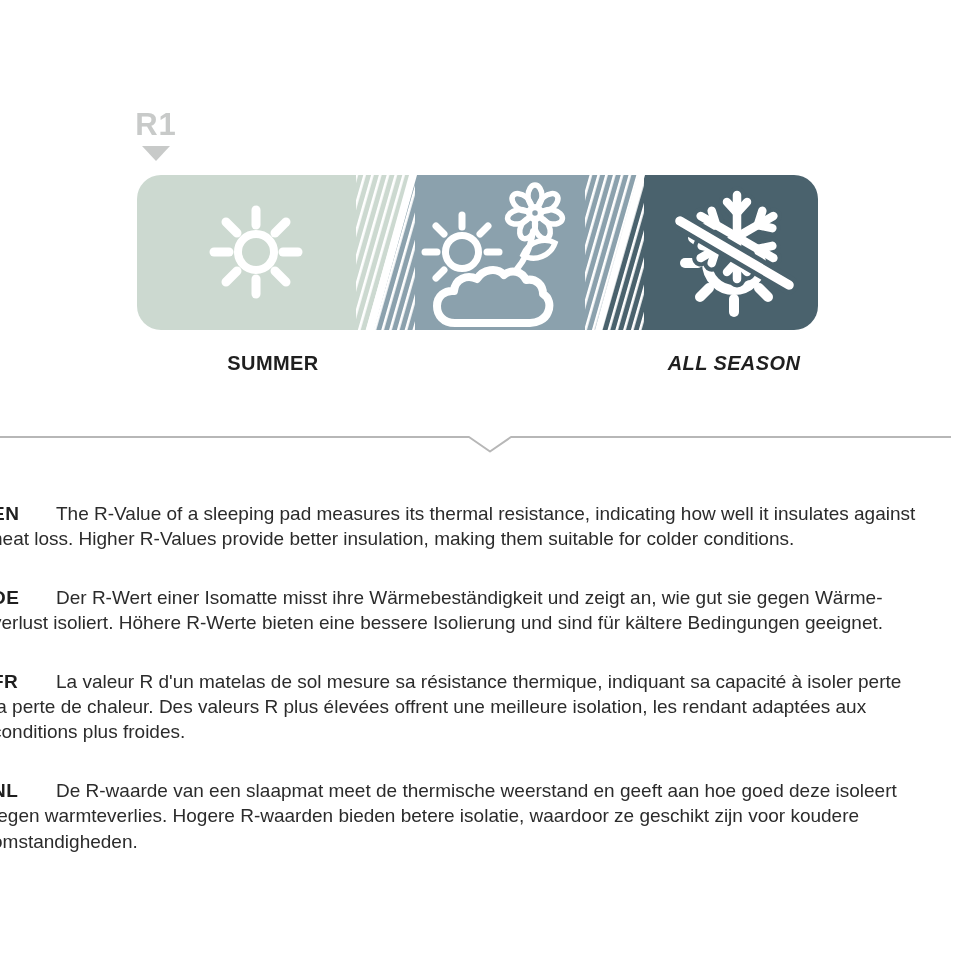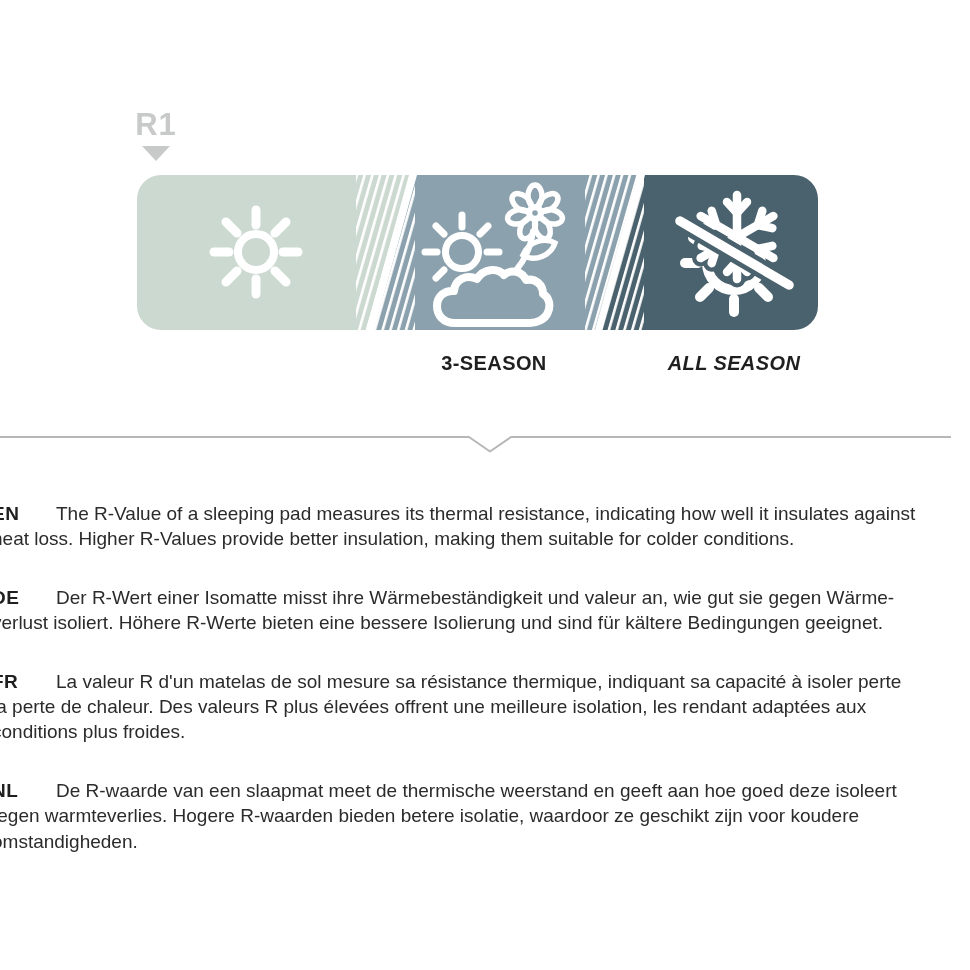--- a/index.html
+++ b/index.html
@@ -174,34 +174,34 @@
           <line x1="566" y1="70" x2="556" y2="63"></line>
         </g>
         <use href="#flake" stroke-width="17" stroke="#4a626d"></use>
         <use href="#flake" stroke="#ffffff" stroke-width="8.5"></use>
         <use href="#slash" stroke-width="19" stroke-linecap="round" stroke="#4a626d"></use>
         <use href="#slash" stroke="#ffffff" stroke-width="9.5" stroke-linecap="round"></use>
       </g>
     </g>
   </svg>
 
-  <div class="seg-label" id="label-3season">3-SEASON</div>
+  <div class="seg-label" id="label-summer">SUMMER</div>
   <div class="seg-label" id="label-allseason">ALL SEASON</div>
 
   <svg class="divider" width="970" height="32" viewBox="0 0 970 32">
     <path d="M 0 13 L 469 13 L 490 27.5 L 511 13 L 951 13" fill="none" stroke="#b7b7b7" stroke-width="2" stroke-linejoin="round"></path>
   </svg>
 
   <div class="descriptions">
     <div class="para">
       <div class="line"><span class="lang">EN</span><span>The R-Value of a sleeping pad measures its thermal resistance, indicating how well it insulates against</span></div>
       <div class="line">heat loss. Higher R-Values provide better insulation, making them suitable for colder conditions.</div>
     </div>
     <div class="para">
-      <div class="line"><span class="lang">DE</span><span>Der R-Wert einer Isomatte misst ihre Wärmebeständigkeit und valeur an, wie gut sie gegen Wärme-</span></div>
+      <div class="line"><span class="lang">DE</span><span>Der R-Wert einer Isomatte misst ihre Wärmebeständigkeit und zeigt an, wie gut sie gegen Wärme-</span></div>
       <div class="line">verlust isoliert. Höhere R-Werte bieten eine bessere Isolierung und sind für kältere Bedingungen geeignet.</div>
     </div>
     <div class="para">
       <div class="line"><span class="lang">FR</span><span>La valeur R d'un matelas de sol mesure sa résistance thermique, indiquant sa capacité à isoler perte</span></div>
       <div class="line">la perte de chaleur. Des valeurs R plus élevées offrent une meilleure isolation, les rendant adaptées aux</div>
       <div class="line">conditions plus froides.</div>
     </div>
     <div class="para">
       <div class="line"><span class="lang">NL</span><span>De R-waarde van een slaapmat meet de thermische weerstand en geeft aan hoe goed deze isoleert</span></div>
       <div class="line">tegen warmteverlies. Hogere R-waarden bieden betere isolatie, waardoor ze geschikt zijn voor koudere</div>

